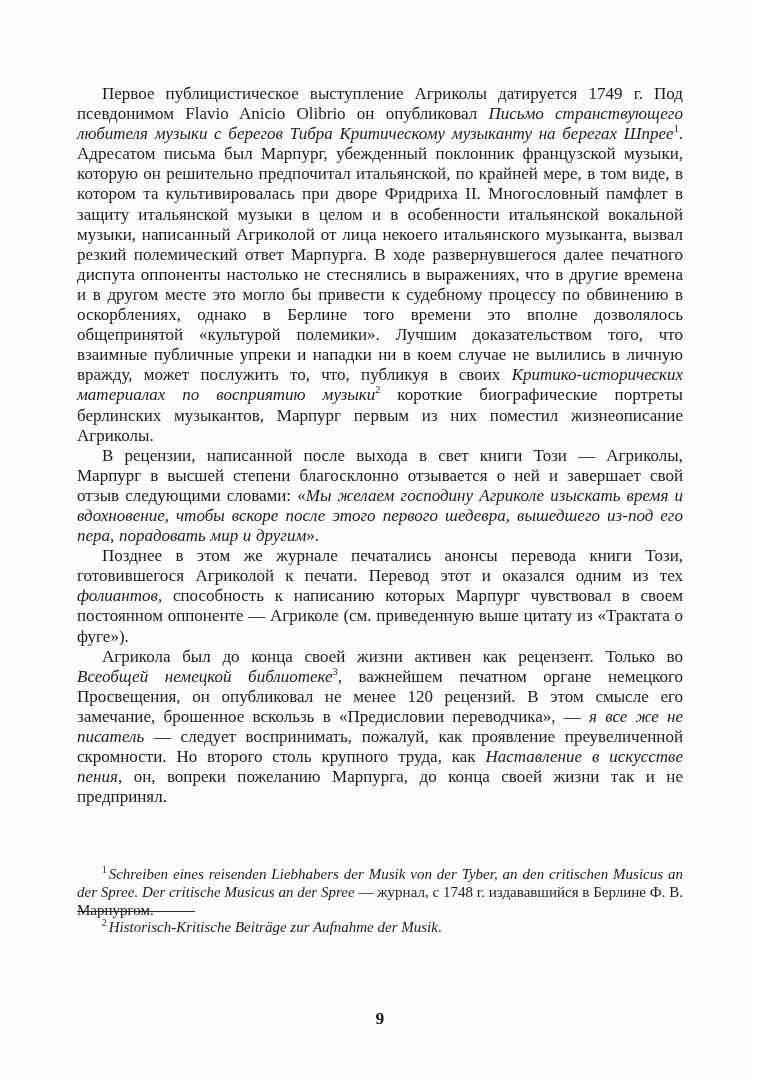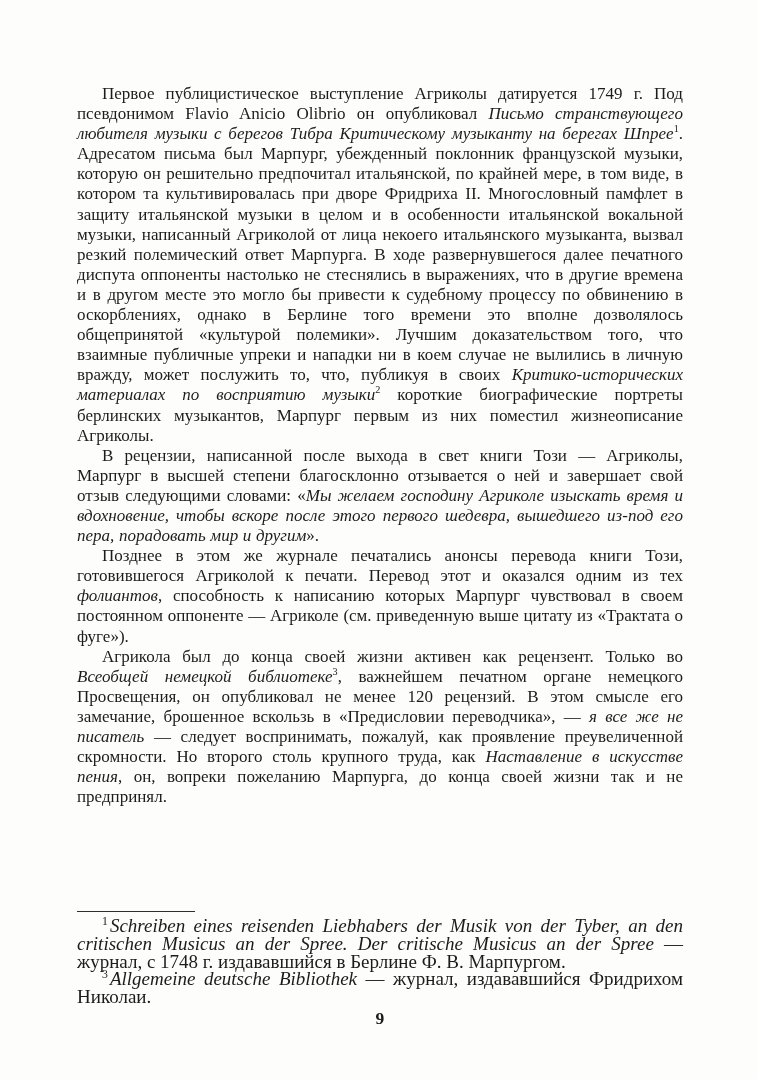--- a/index.html
+++ b/index.html
@@ -38,22 +38,22 @@
     vertical-align: super;
   }
   .footnote-sep {
     position: absolute;
     left: 77px; top: 911px;
     width: 118px; height: 0;
     border-top: 1.4px solid #2e2e2e;
   }
   .footnotes {
     position: absolute;
-    left: 77px; top: 917px; width: 606px;
-    font-size: 19px;
+    left: 77px; top: 866px; width: 606px;
+    font-size: 15px;
     line-height: 17.8px;
     text-align: justify;
     hyphens: auto;
     -webkit-hyphens: auto;
   }
   .footnotes p {
     text-indent: 25px;
   }
   .footnotes sup.fn-marker {
     font-size: 0.62em;
@@ -76,16 +76,16 @@
 <div class="page">
   <div class="text-block" id="main-text">
       <p><span>Первое публицистическое выступление Агриколы датируется 1749 г. Под псевдонимом Flavio Anicio Olibrio он опубликовал </span><i>Письмо странствующего любителя музыки с берегов Тибра Критическому музыканту на берегах Шпрее</i><sup class="fn-ref">1</sup><span>. Адресатом письма был Марпург, убежденный поклонник французской музыки, которую он решительно предпочитал итальянской, по крайней мере, в том виде, в котором та культивировалась при дворе Фридриха II. Многословный памфлет в защиту итальянской музыки в целом и в особенности итальянской вокальной музыки, написанный Агриколой от лица некоего итальянского музыканта, вызвал резкий полемический ответ Марпурга. В ходе развернувшегося далее печатного диспута оппоненты настолько не стеснялись в выражениях, что в другие времена и в другом месте это могло бы привести к судебному процессу по обвинению в оскорблениях, однако в Берлине того времени это вполне дозволялось общепринятой «культурой полемики». Лучшим доказательством того, что взаимные публичные упреки и нападки ни в коем случае не вылились в личную вражду, может послужить то, что, публикуя в своих </span><i>Критико-исторических материалах по восприятию музыки</i><sup class="fn-ref">2</sup><span> короткие биографические портреты берлинских музыкантов, Марпург первым из них поместил жизнеописание Агриколы.</span></p>
       <p><span>В рецензии, написанной после выхода в свет книги Този — Агриколы, Марпург в высшей степени благосклонно отзывается о ней и завершает свой отзыв следующими словами: «</span><i>Мы желаем господину Агриколе изыскать время и вдохновение, чтобы вскоре после этого первого шедевра, вышедшего из-под его пера, порадовать мир и другим</i><span>».</span></p>
       <p><span>Позднее в этом же журнале печатались анонсы перевода книги Този, готовившегося Агриколой к печати. Перевод этот и оказался одним из тех </span><i>фолиантов</i><span>, способность к написанию которых Марпург чувствовал в своем постоянном оппоненте — Агриколе (см. приведенную выше цитату из «Трактата о фуге»).</span></p>
       <p><span>Агрикола был до конца своей жизни активен как рецензент. Только во </span><i>Всеобщей немецкой библиотеке</i><sup class="fn-ref">3</sup><span>, важнейшем печатном органе немецкого Просвещения, он опубликовал не менее 120 рецензий. В этом смысле его замечание, брошенное вскользь в «Предисловии переводчика», — </span><i>я все же не писатель</i><span> — следует воспринимать, пожалуй, как проявление преувеличенной скромности. Но второго столь крупного труда, как </span><i>Наставление в искусстве пения</i><span>, он, вопреки пожеланию Марпурга, до конца своей жизни так и не предпринял.</span></p>
     </div>
   <div class="footnote-sep"></div>
   <div class="footnotes" id="footnotes">
       <p><sup class="fn-marker">1</sup><i>Schreiben eines reisenden Liebhabers der Musik von der Tyber, an den critischen Musicus an der Spree. Der critische Musicus an der Spree</i><span> — журнал, с 1748 г. издававшийся в Берлине Ф. В. Марпургом.</span></p>
-      <p><sup class="fn-marker">3</sup><i>Allgemeine deutsche Bibliothek</i><span> — журнал, издававшийся Фридрихом Николаи.</span></p>
+      <p><sup class="fn-marker">2</sup><i>Historisch-Kritische Beiträge zur Aufnahme der Musik</i><span>.</span></p>
     </div>
   <div class="page-number">9</div>
 </div>
 
 </body></html>

